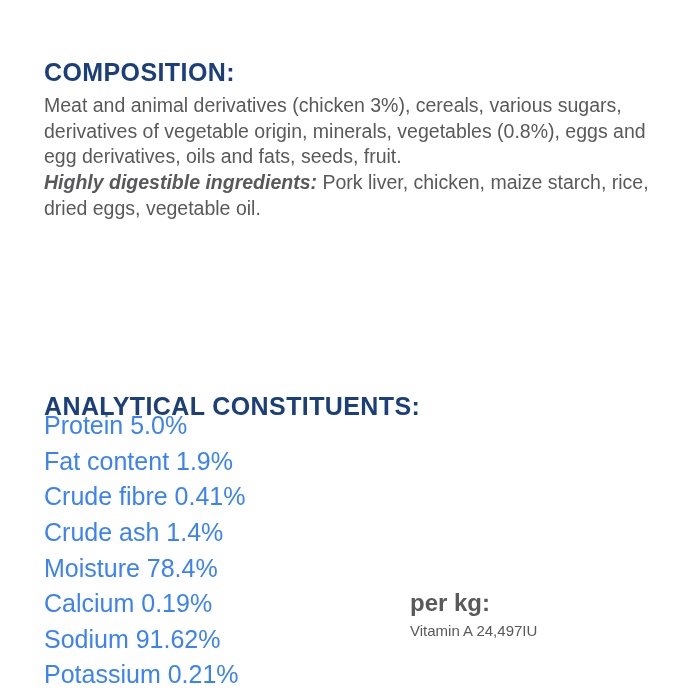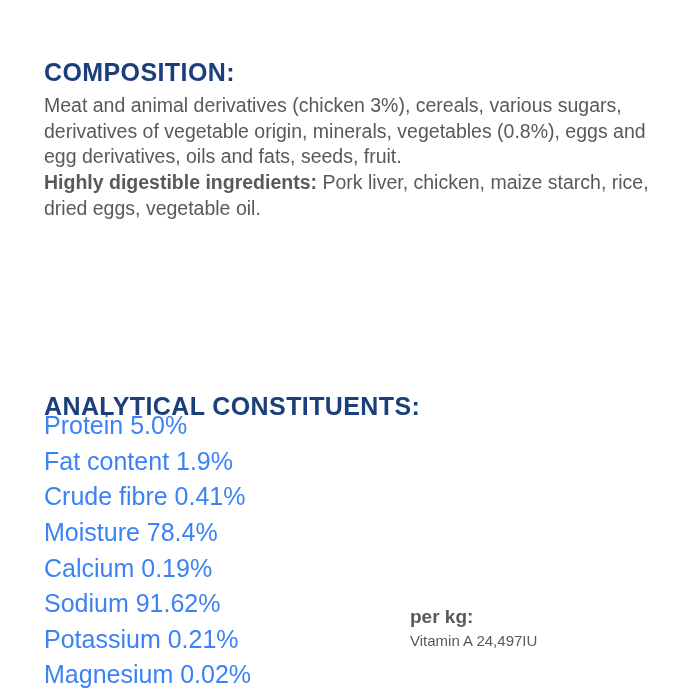--- a/index.html
+++ b/index.html
@@ -39,20 +39,21 @@
   }
   #composition-body {
     position: absolute;
     top: 93px;
     left: 44px;
     width: 614px;
   }
   .bold-lead {
     font-weight: bold;
     color: #59595b;
+    font-style: italic;
   }
   #analytical-heading {
     position: absolute;
     top: 372px;
     left: 44px;
   }
   #constituents-list {
     position: absolute;
     top: 408px;
     left: 44px;
@@ -65,24 +66,23 @@
     white-space: nowrap;
   }
   #vitamins-block {
     position: absolute;
     top: 586px;
     left: 410px;
     width: 260px;
   }
   .vitamin-title {
     color: #59595b;
-    font-size: 19px;
+    font-size: 24px;
     font-weight: bold;
     line-height: 1.425;
-    margin-top: 17px;
   }
   .vitamin-row {
     color: #59595b;
     font-size: 15px;
     line-height: 1.425;
     white-space: nowrap;
   }
 </style>
 </head>
 <body>
@@ -96,20 +96,21 @@
     <br>
     <span class="bold-lead">Highly digestible ingredients:</span><span> Pork liver, chicken, maize starch, rice, dried eggs, vegetable oil.</span>
   </div>
 
   <h2 class="section-heading" id="analytical-heading">ANALYTICAL CONSTITUENTS:</h2>
 
   <div id="constituents-list">
     <div class="constituent-row">Protein 5.0%</div>
     <div class="constituent-row">Fat content 1.9%</div>
     <div class="constituent-row">Crude fibre 0.41%</div>
+    <div class="constituent-row">Crude ash 1.4%</div>
     <div class="constituent-row">Moisture 78.4%</div>
     <div class="constituent-row">Calcium 0.19%</div>
     <div class="constituent-row">Sodium 91.62%</div>
     <div class="constituent-row">Potassium 0.21%</div>
     <div class="constituent-row">Magnesium 0.02%</div>
   </div>
 
   <div id="vitamins-block">
     <div class="vitamin-title">per kg:</div>
     <div class="vitamin-row">Vitamin A 24,497IU</div>

